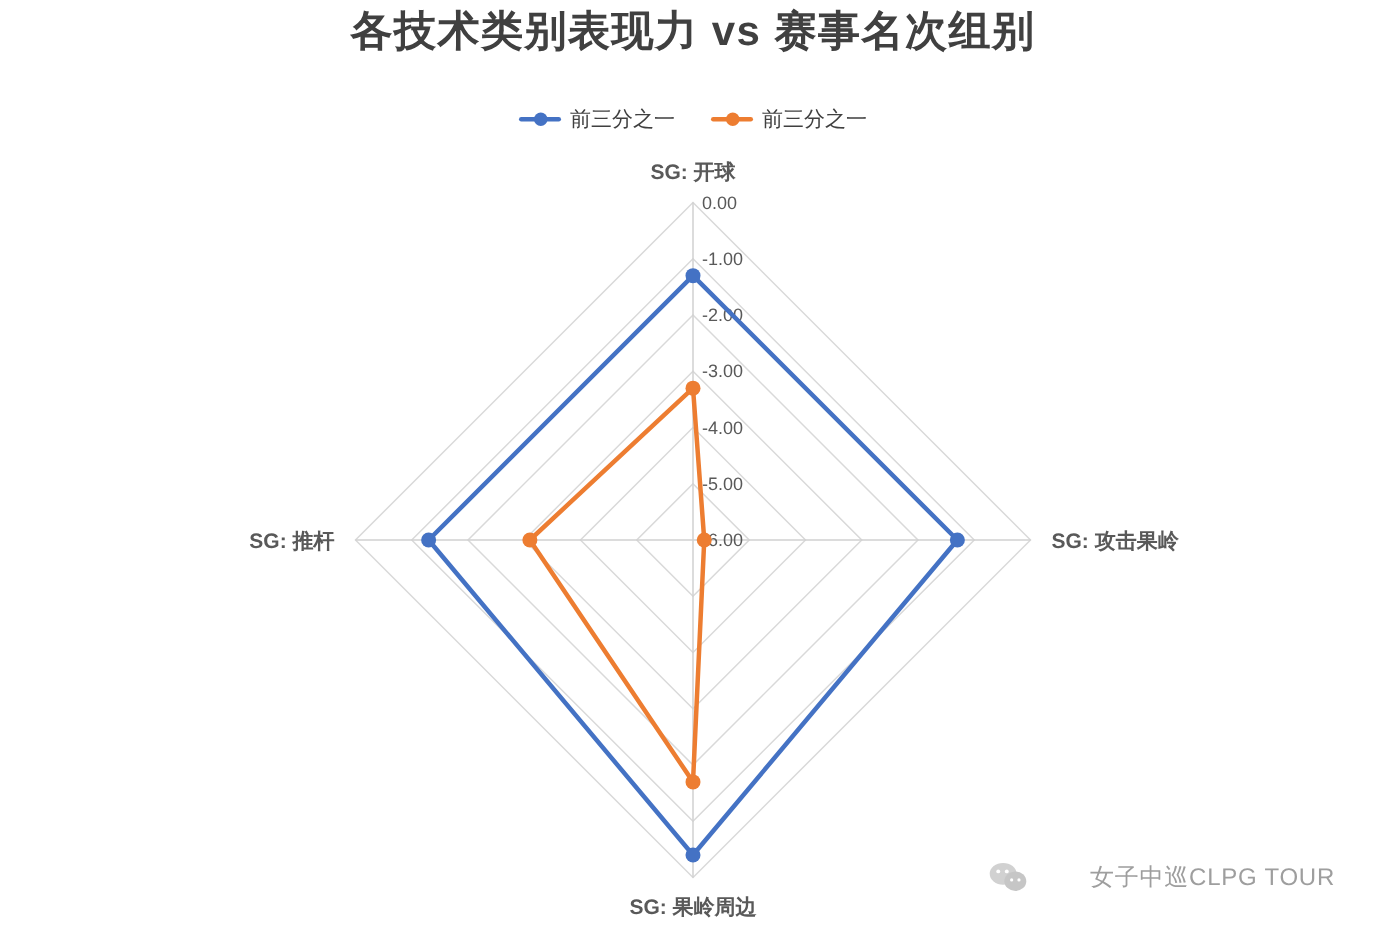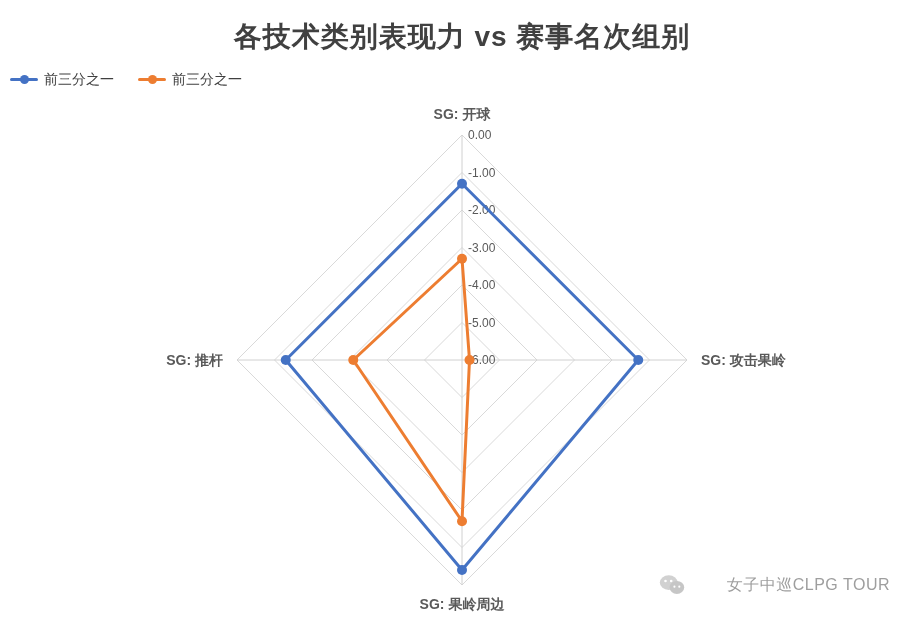--- a/index.html
+++ b/index.html
@@ -12,35 +12,35 @@
                  Arial, sans-serif;
     overflow: hidden;
   }
   .chart-wrap {
     position: relative;
     width: 924px;
     height: 626px;
   }
   .title {
     position: absolute;
-    top: 18px;
+    top: 2px;
     left: 0;
     width: 924px;
     text-align: center;
     font-size: 28px;
     font-weight: 700;
     color: #404040;
     letter-spacing: 1px;
   }
   .legend {
     position: absolute;
     top: 68px;
     left: 0;
     width: 924px;
-    text-align: left;
+    text-align: center;
     font-size: 14px;
     color: #404040;
   }
   .legend-item {
     display: inline-flex;
     align-items: center;
     margin: 0 10px;
     cursor: pointer;
   }
   .legend-line {

